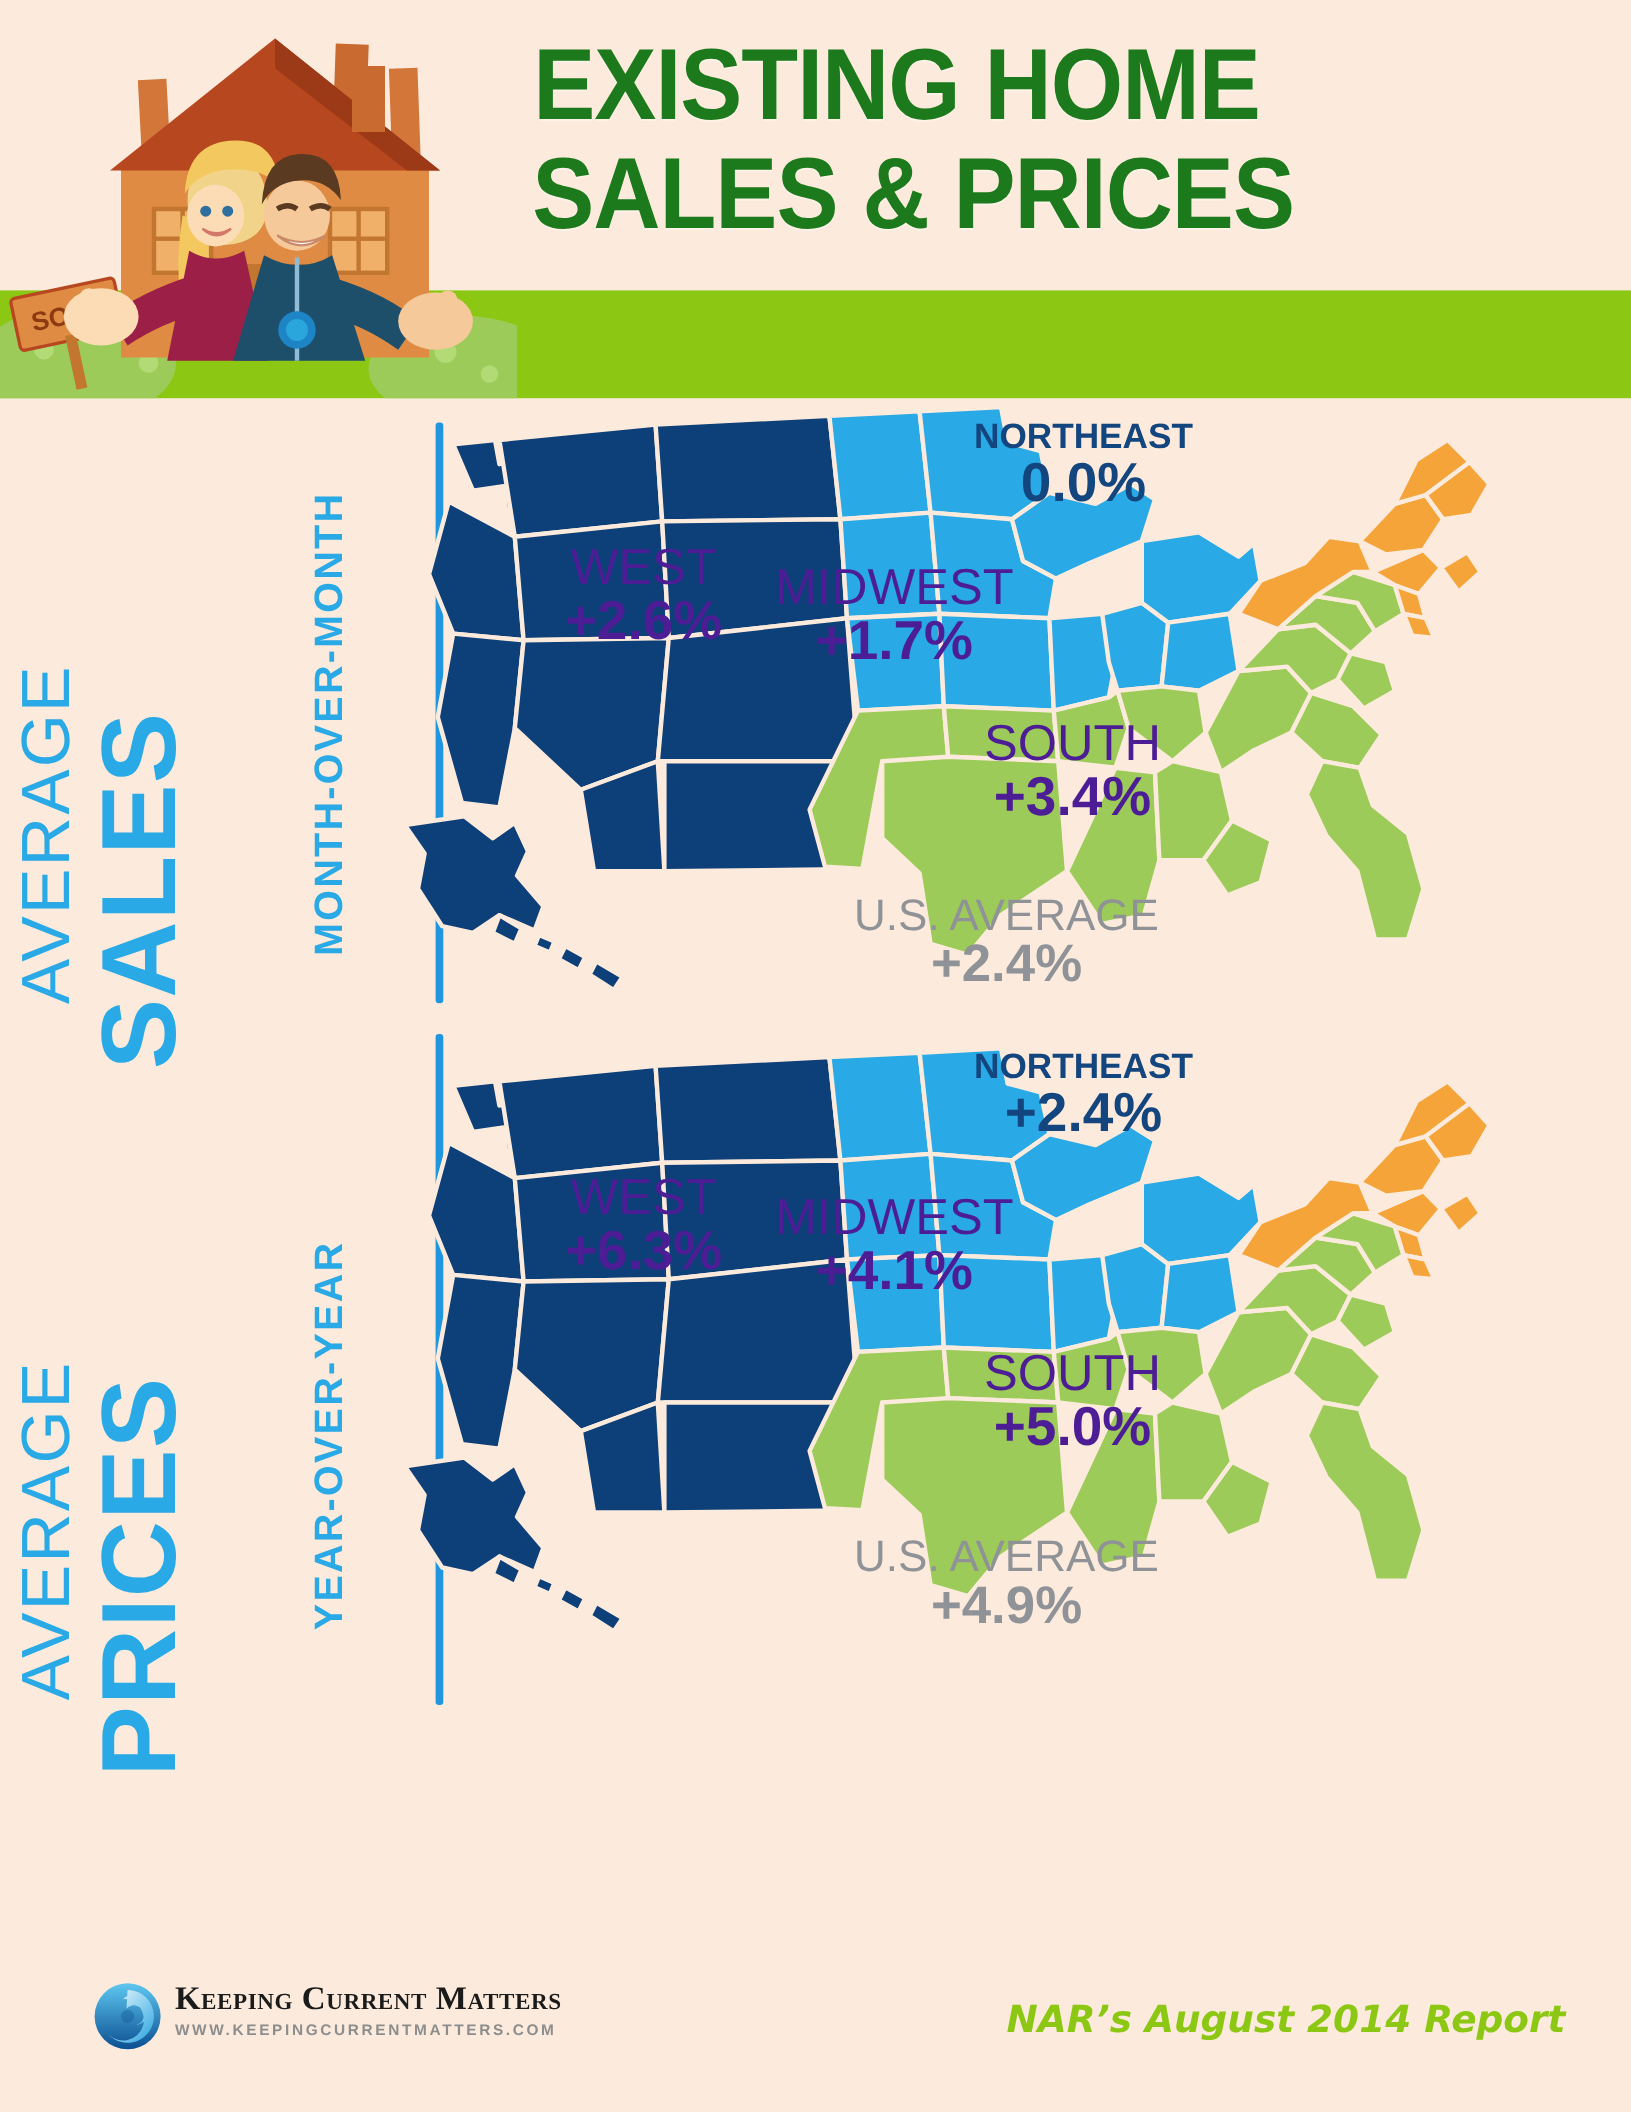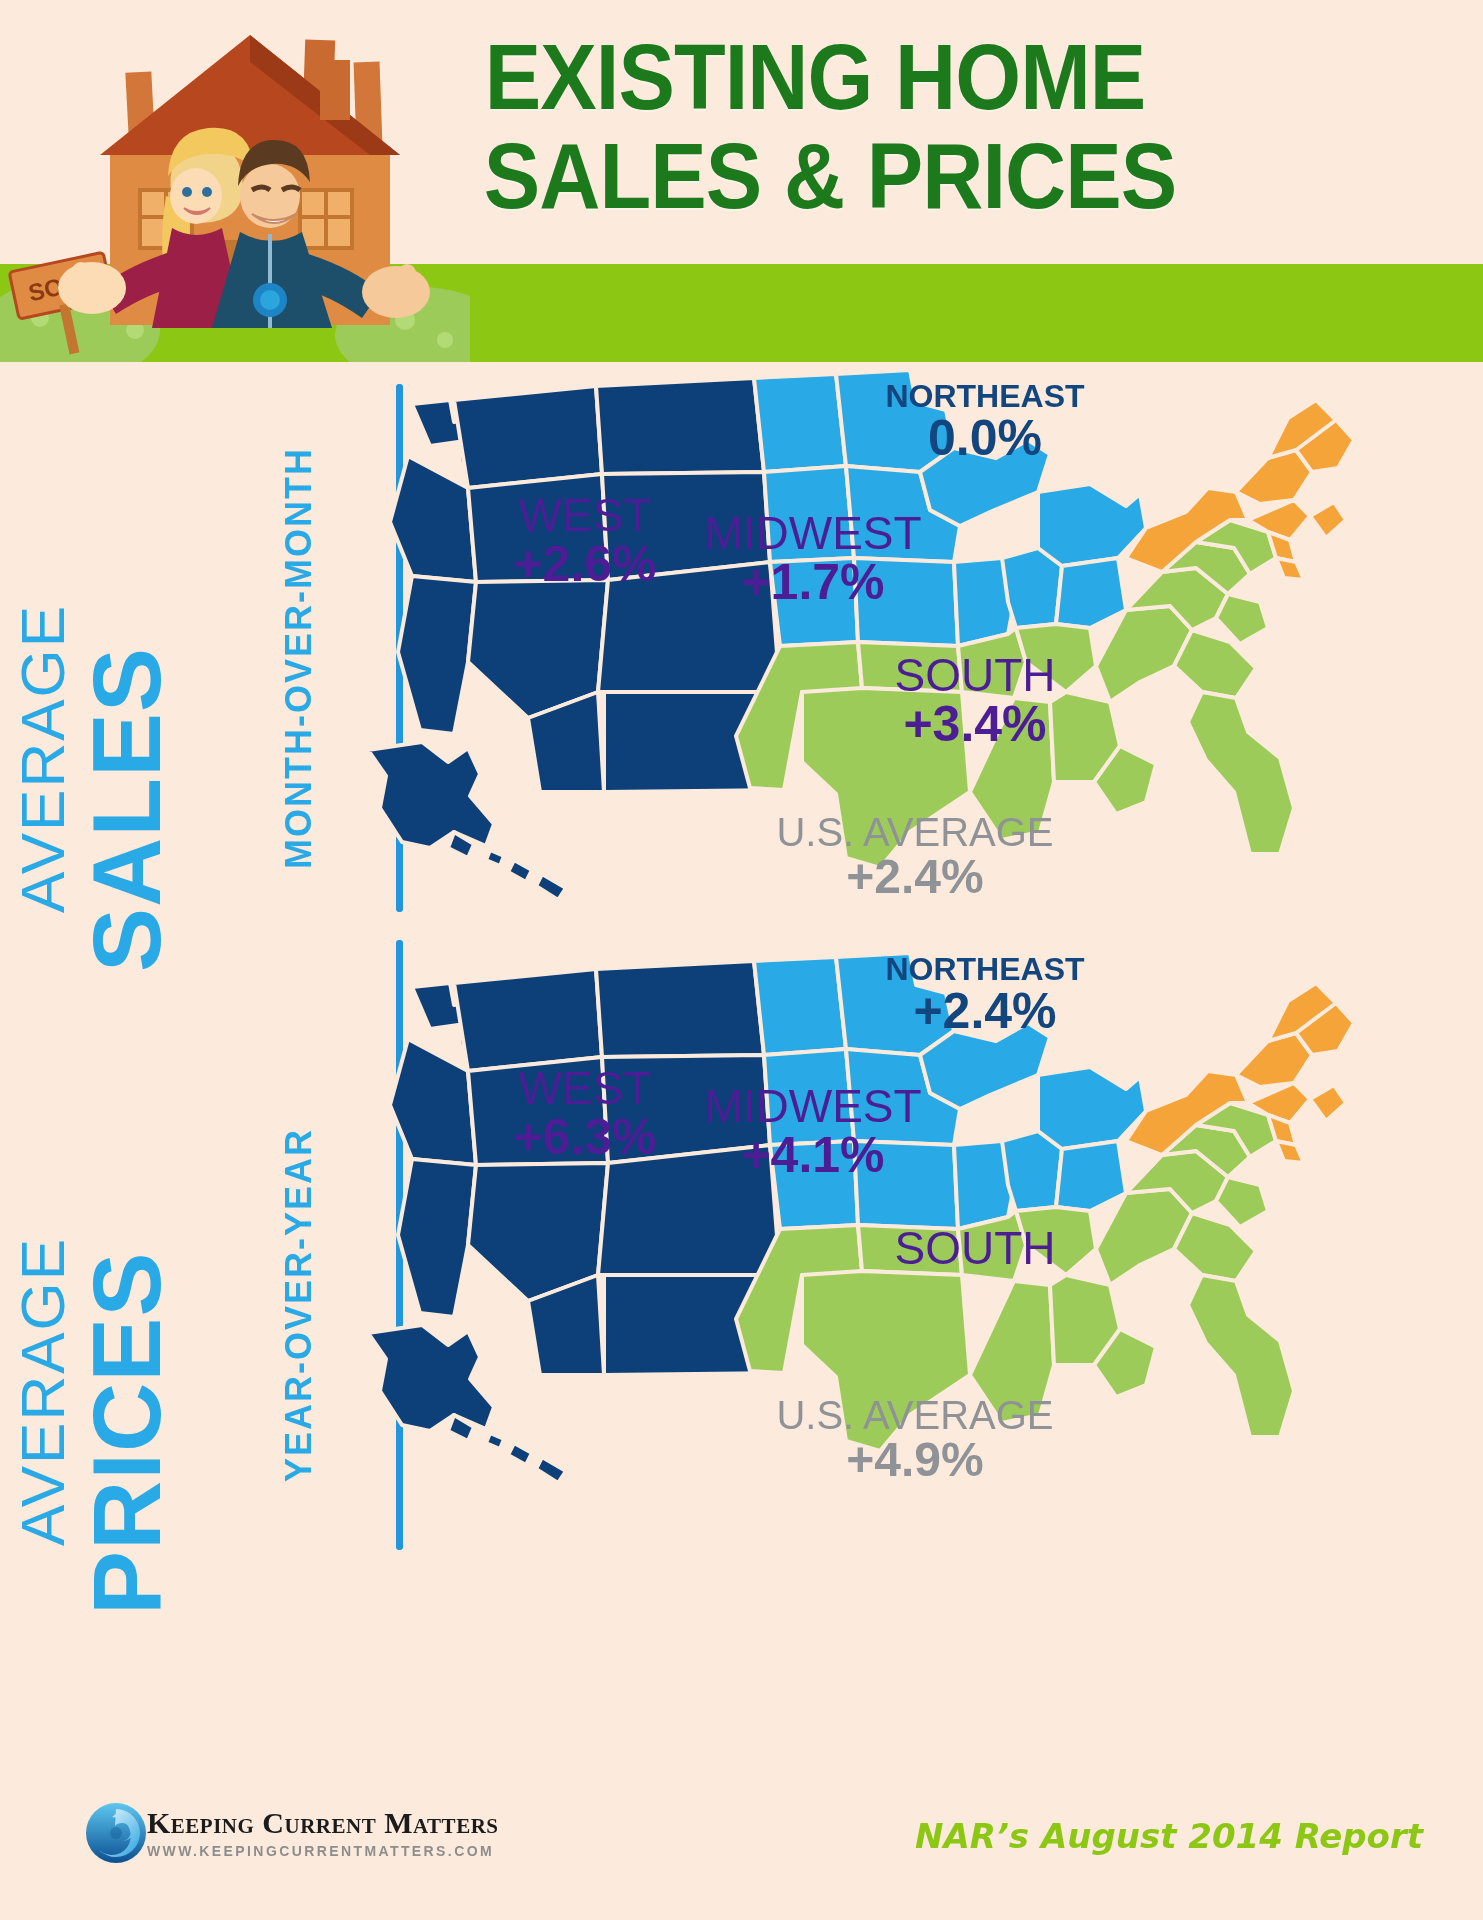--- a/index.html
+++ b/index.html
@@ -59,21 +59,21 @@
   .white{color:#4c1d95;}
   .navy{color:#13457e;}
   .gray{color:#8f9296;}
   .rlabel.gray .nm{font-size:40px;}
   .rlabel.gray .pc{font-size:48px;}
   .rlabel.navy .nm{font-size:32px;font-weight:bold;}
   .rlabel.navy .pc{font-size:50px;font-weight:bold;}
 
   
   .footer{position:absolute;left:0;top:1780px;width:1483px;height:140px;}
-  .logo{position:absolute;left:85px;top:22px;display:flex;align-items:center;gap:0;}
+  .logo{position:absolute;left:85px;top:22px;display:flex;gap:12px;}
   .logo-mark{width:62px;height:62px;position:relative;}
   .logo-txt .l1{
     font-family:"Liberation Serif",serif;
     font-size:30px;font-weight:bold;color:#1b1b1b;letter-spacing:.5px;
     font-variant:small-caps;line-height:1;
   }
   .logo-txt .l2{
     font-size:14px;color:#8d8d8d;letter-spacing:2.4px;margin-top:5px;
     font-weight:bold;
   }
@@ -345,20 +345,21 @@
       <div class="rlabel white" style="left:120px;top:130px;width:230px;">
         <span class="nm">WEST</span>
         <span class="pc">+6.3%</span>
       </div>
       <div class="rlabel white" style="left:328px;top:148px;width:270px;">
         <span class="nm">MIDWEST</span>
         <span class="pc">+4.1%</span>
       </div>
       <div class="rlabel white" style="left:500px;top:290px;width:250px;">
         <span class="nm">SOUTH</span>
+        <span class="pc">+5.0%</span>
       </div>
       <div class="rlabel navy" style="left:490px;top:18px;width:290px;">
         <span class="nm">NORTHEAST</span>
         <span class="pc">+2.4%</span>
       </div>
       <div class="rlabel gray" style="left:400px;top:460px;width:330px;">
         <span class="nm">U.S. AVERAGE</span>
         <span class="pc">+4.9%</span>
       </div>
     </div>

